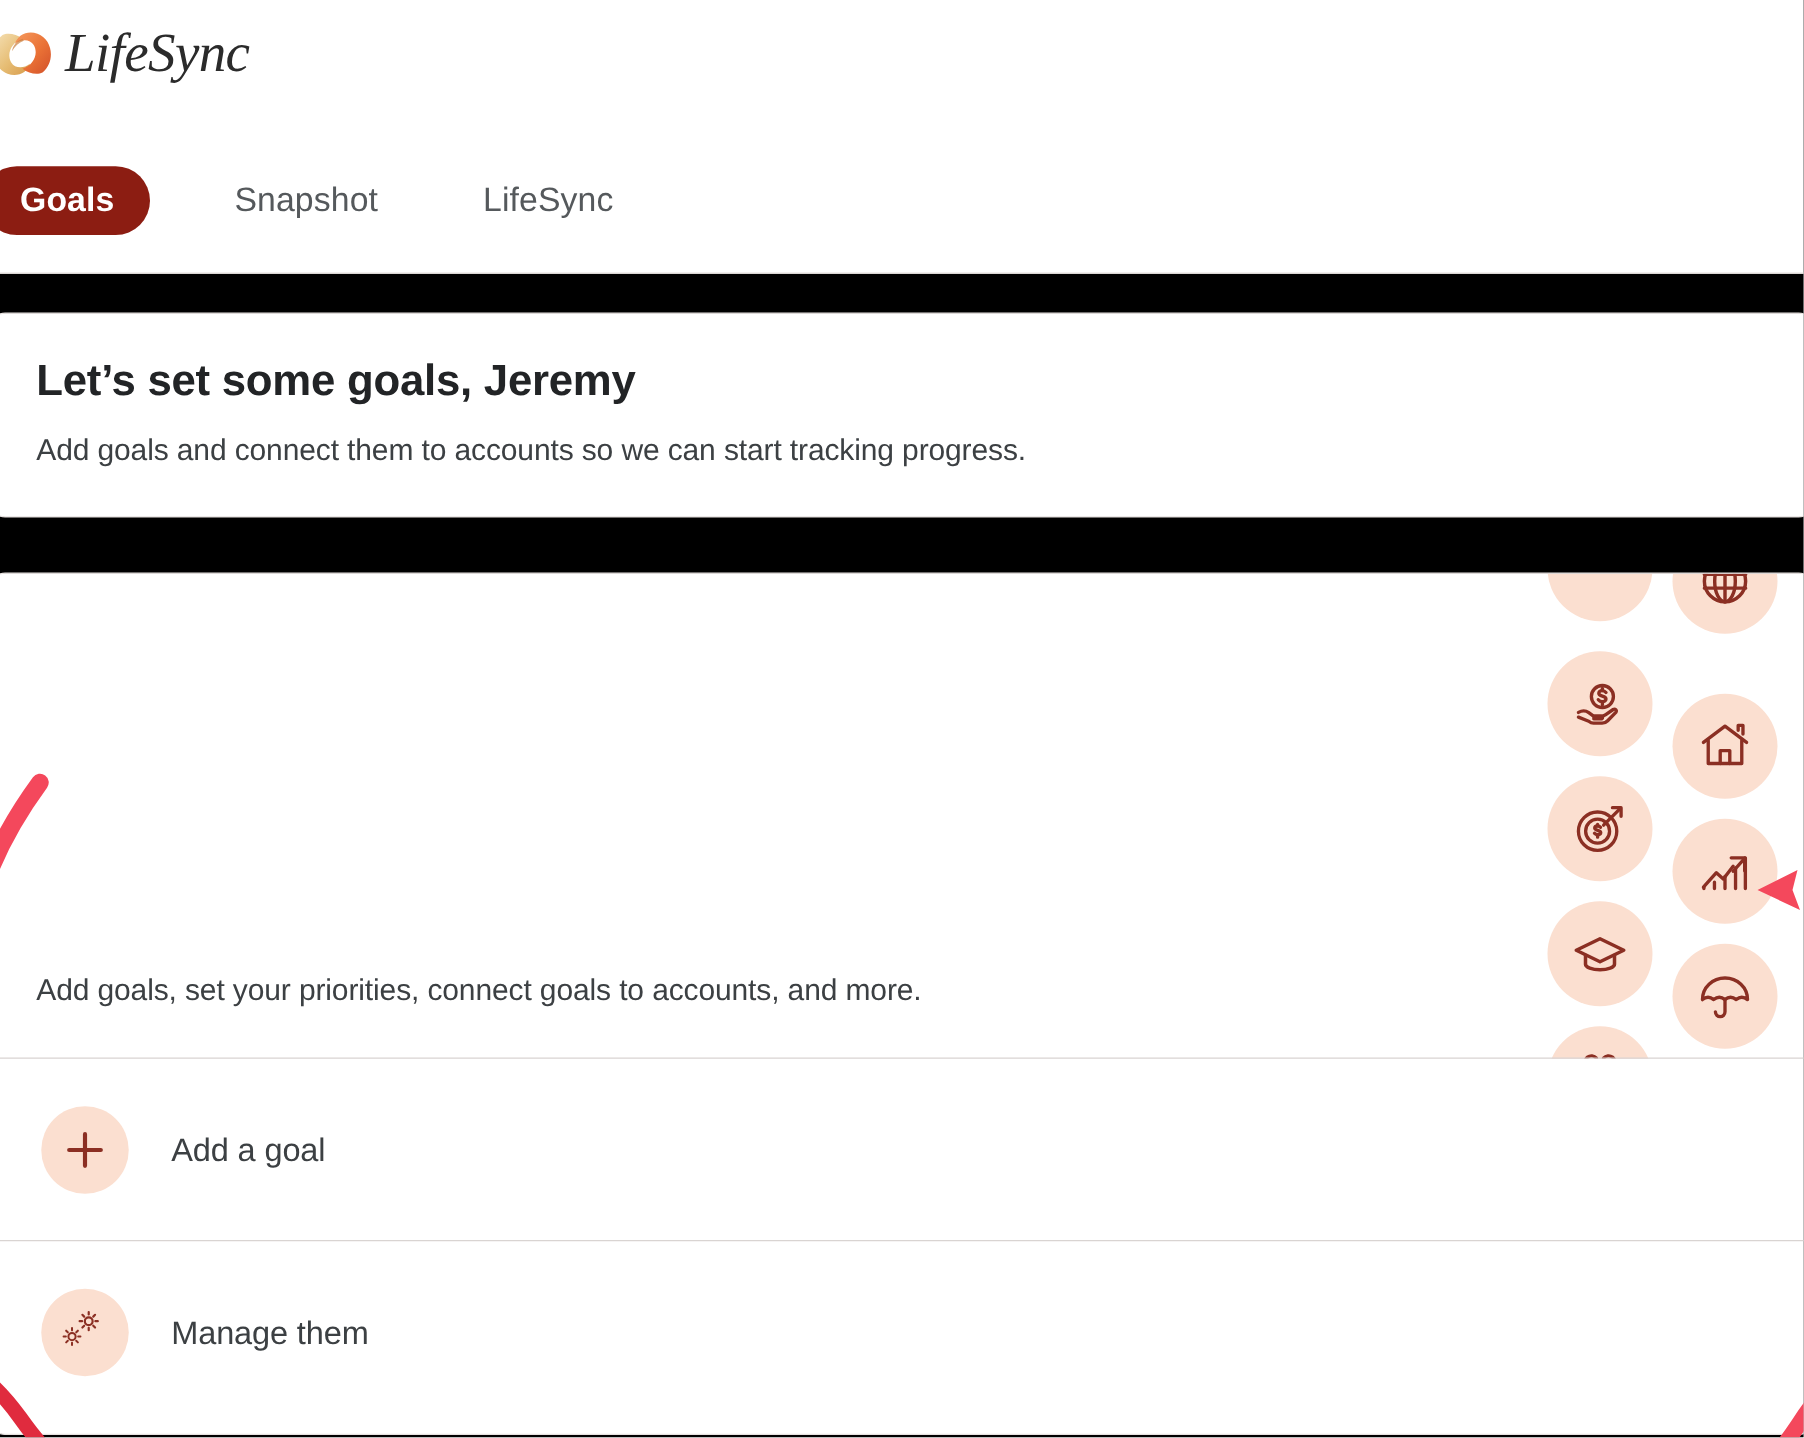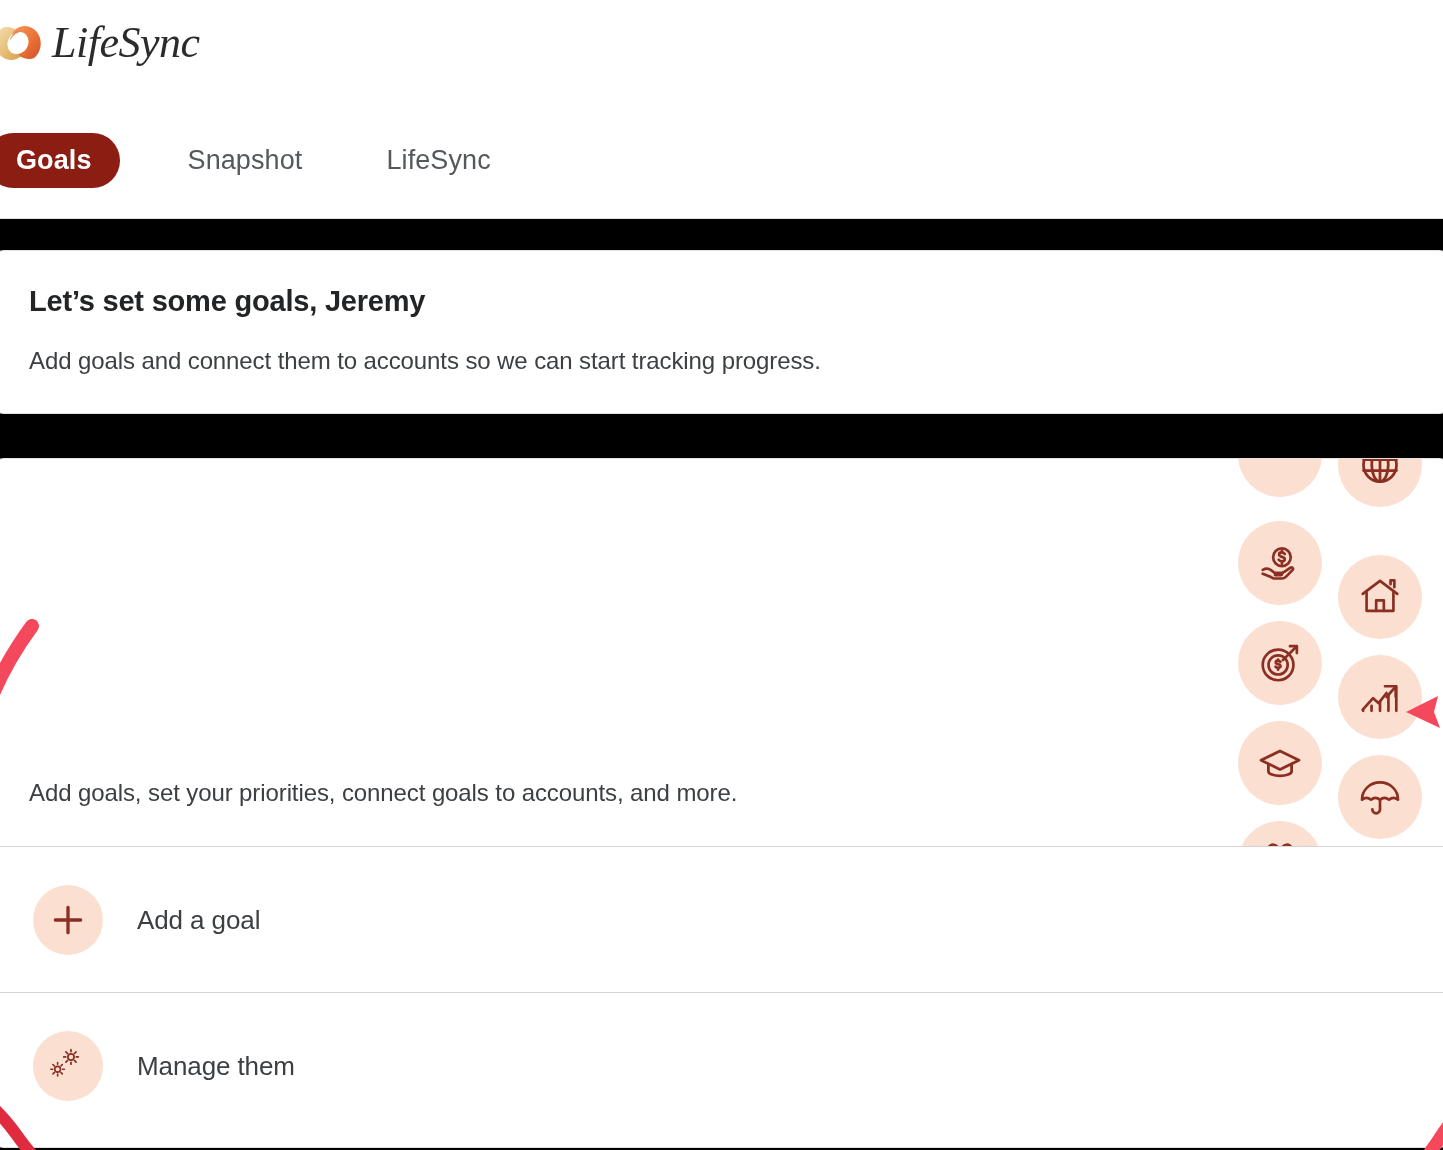--- a/index.html
+++ b/index.html
@@ -72,21 +72,21 @@
     border: 1px solid #e6e1df;
     border-radius: 14px;
     box-shadow: 0 1px 2px rgba(0,0,0,0.04);
     overflow: hidden;
   }
   .card-intro { top: 250px; height: 164px; }
   .card-promo { top: 458px; height: 690px; }
 
   .intro-title {
     position: absolute; left: 38px; top: 34px;
-    font-size: 29px; font-weight: bold; color: #222426;
+    font-size: 35px; font-weight: bold; color: #222426;
     letter-spacing: -0.2px;
   }
   .intro-sub {
     position: absolute; left: 38px; top: 96px;
     font-size: 24px; color: #3c4043;
     letter-spacing: -0.1px;
   }
 
   
   .promo-body { position: absolute; left: 0; top: 0; width: 1463px; height: 388px; }

